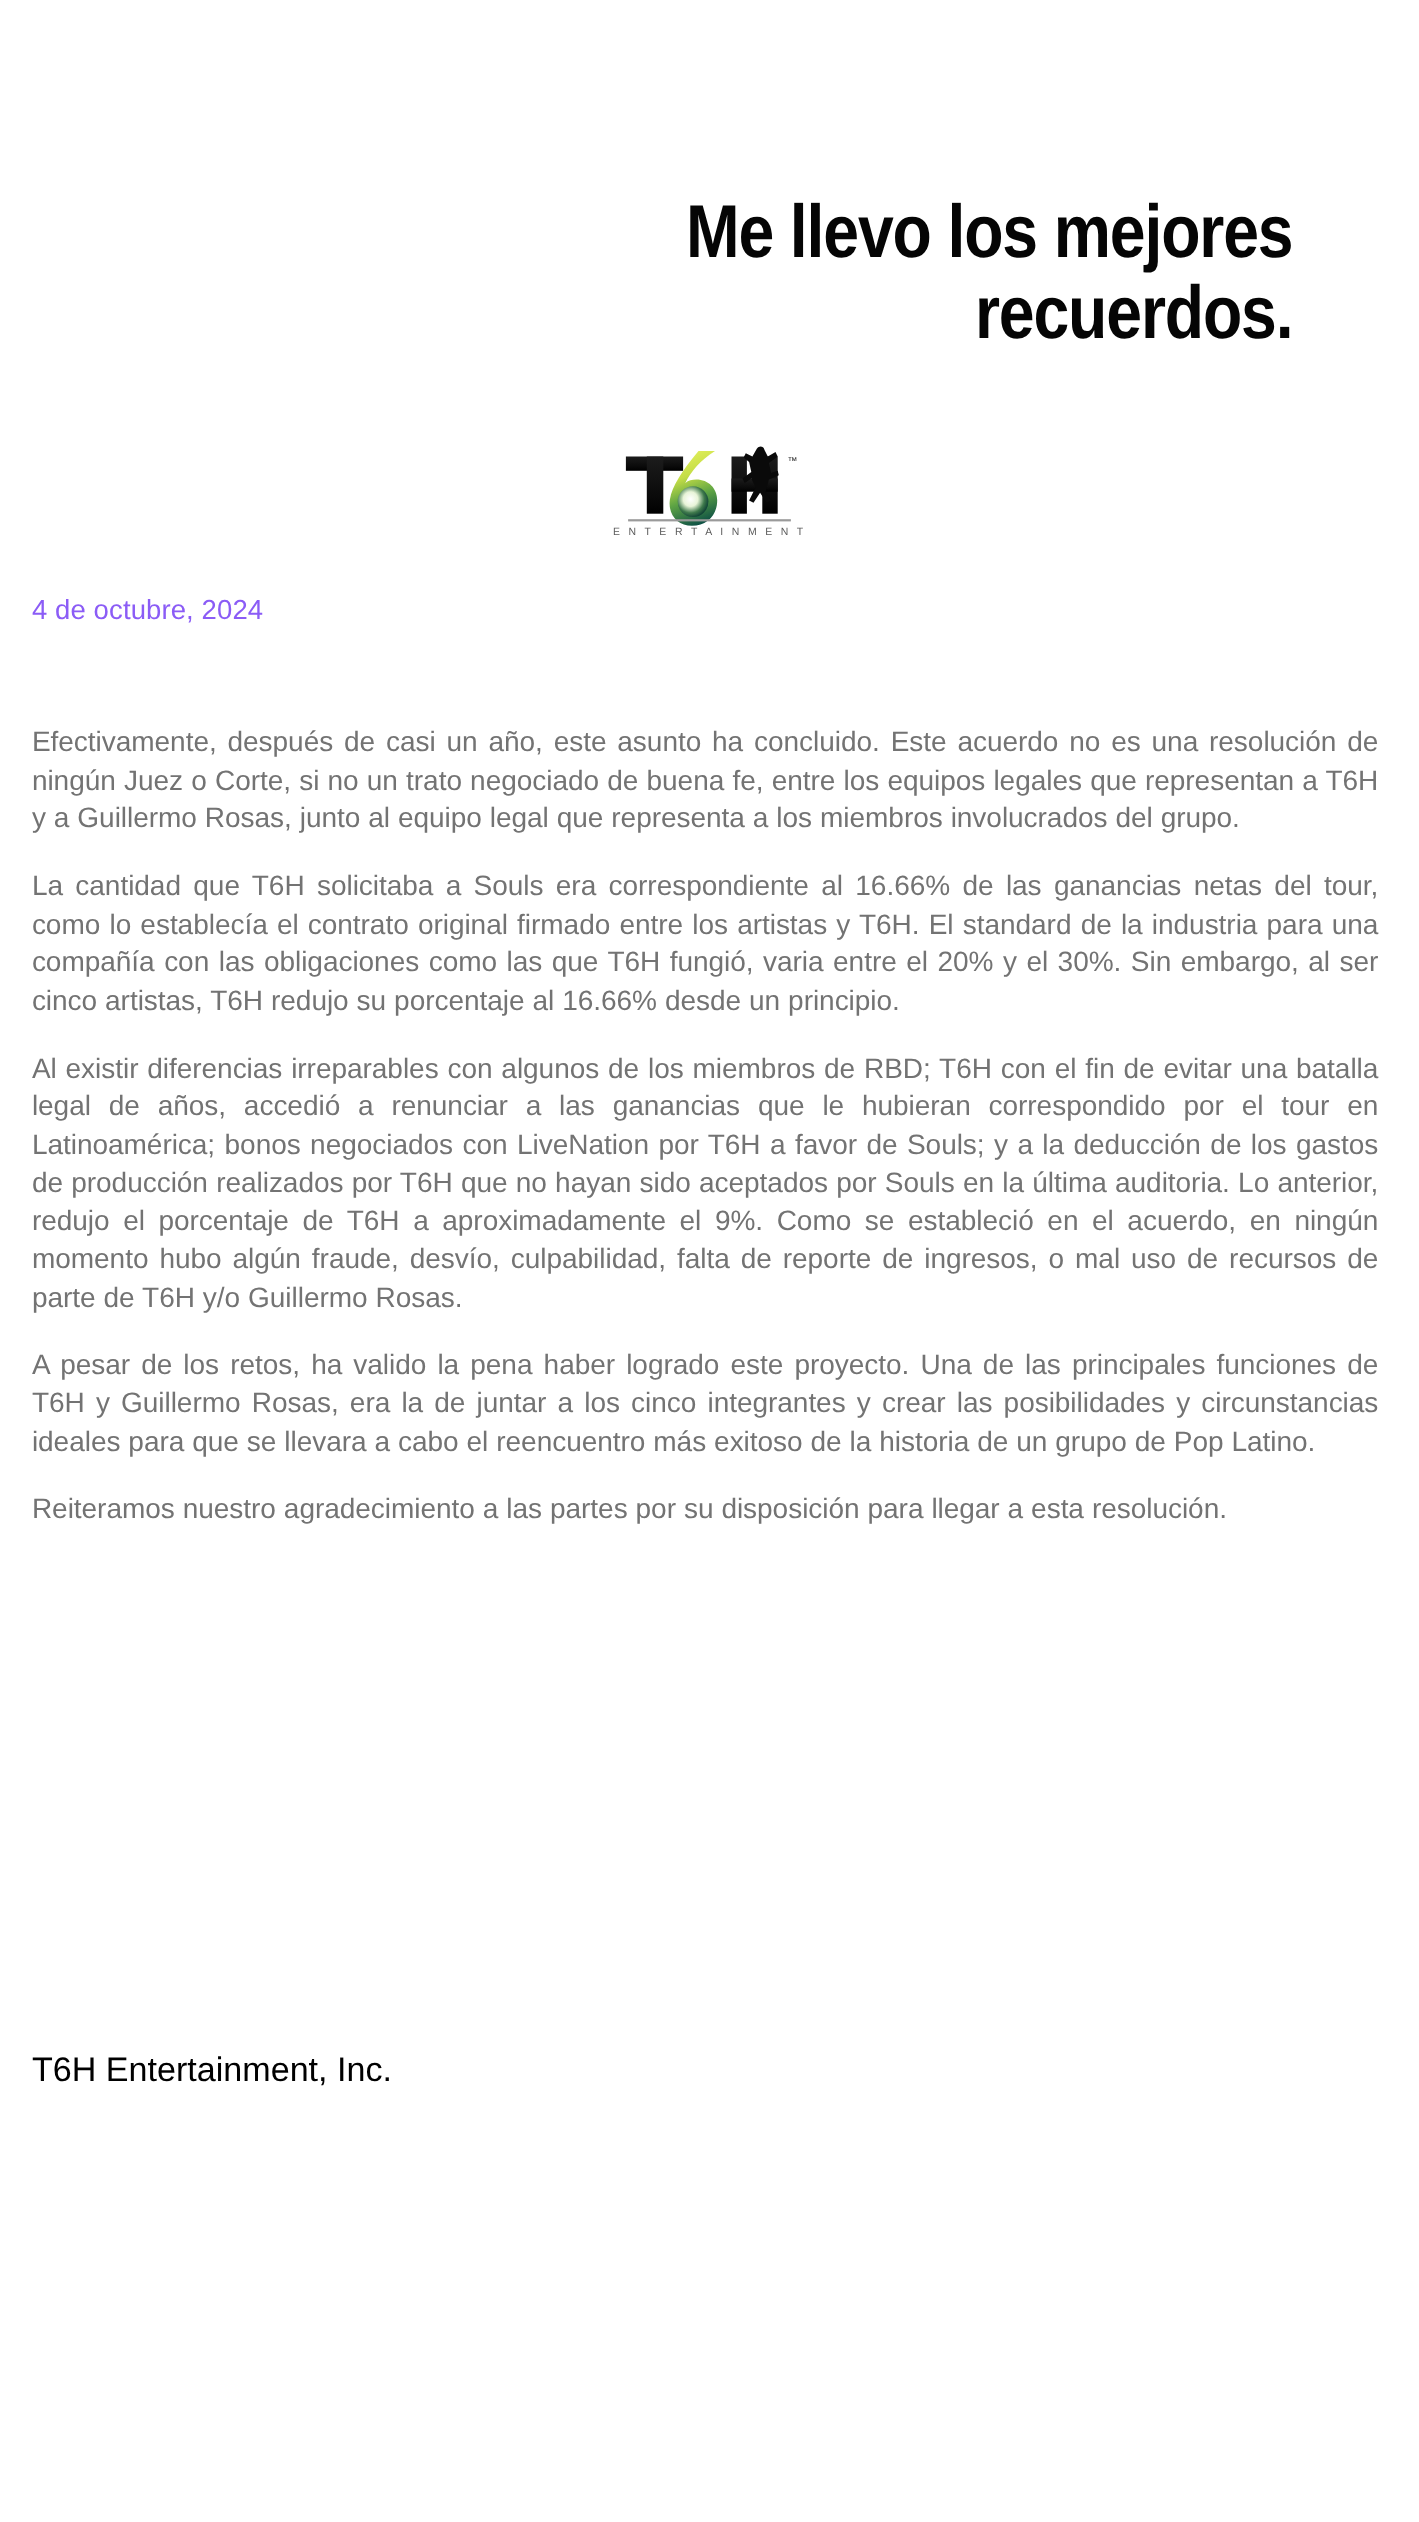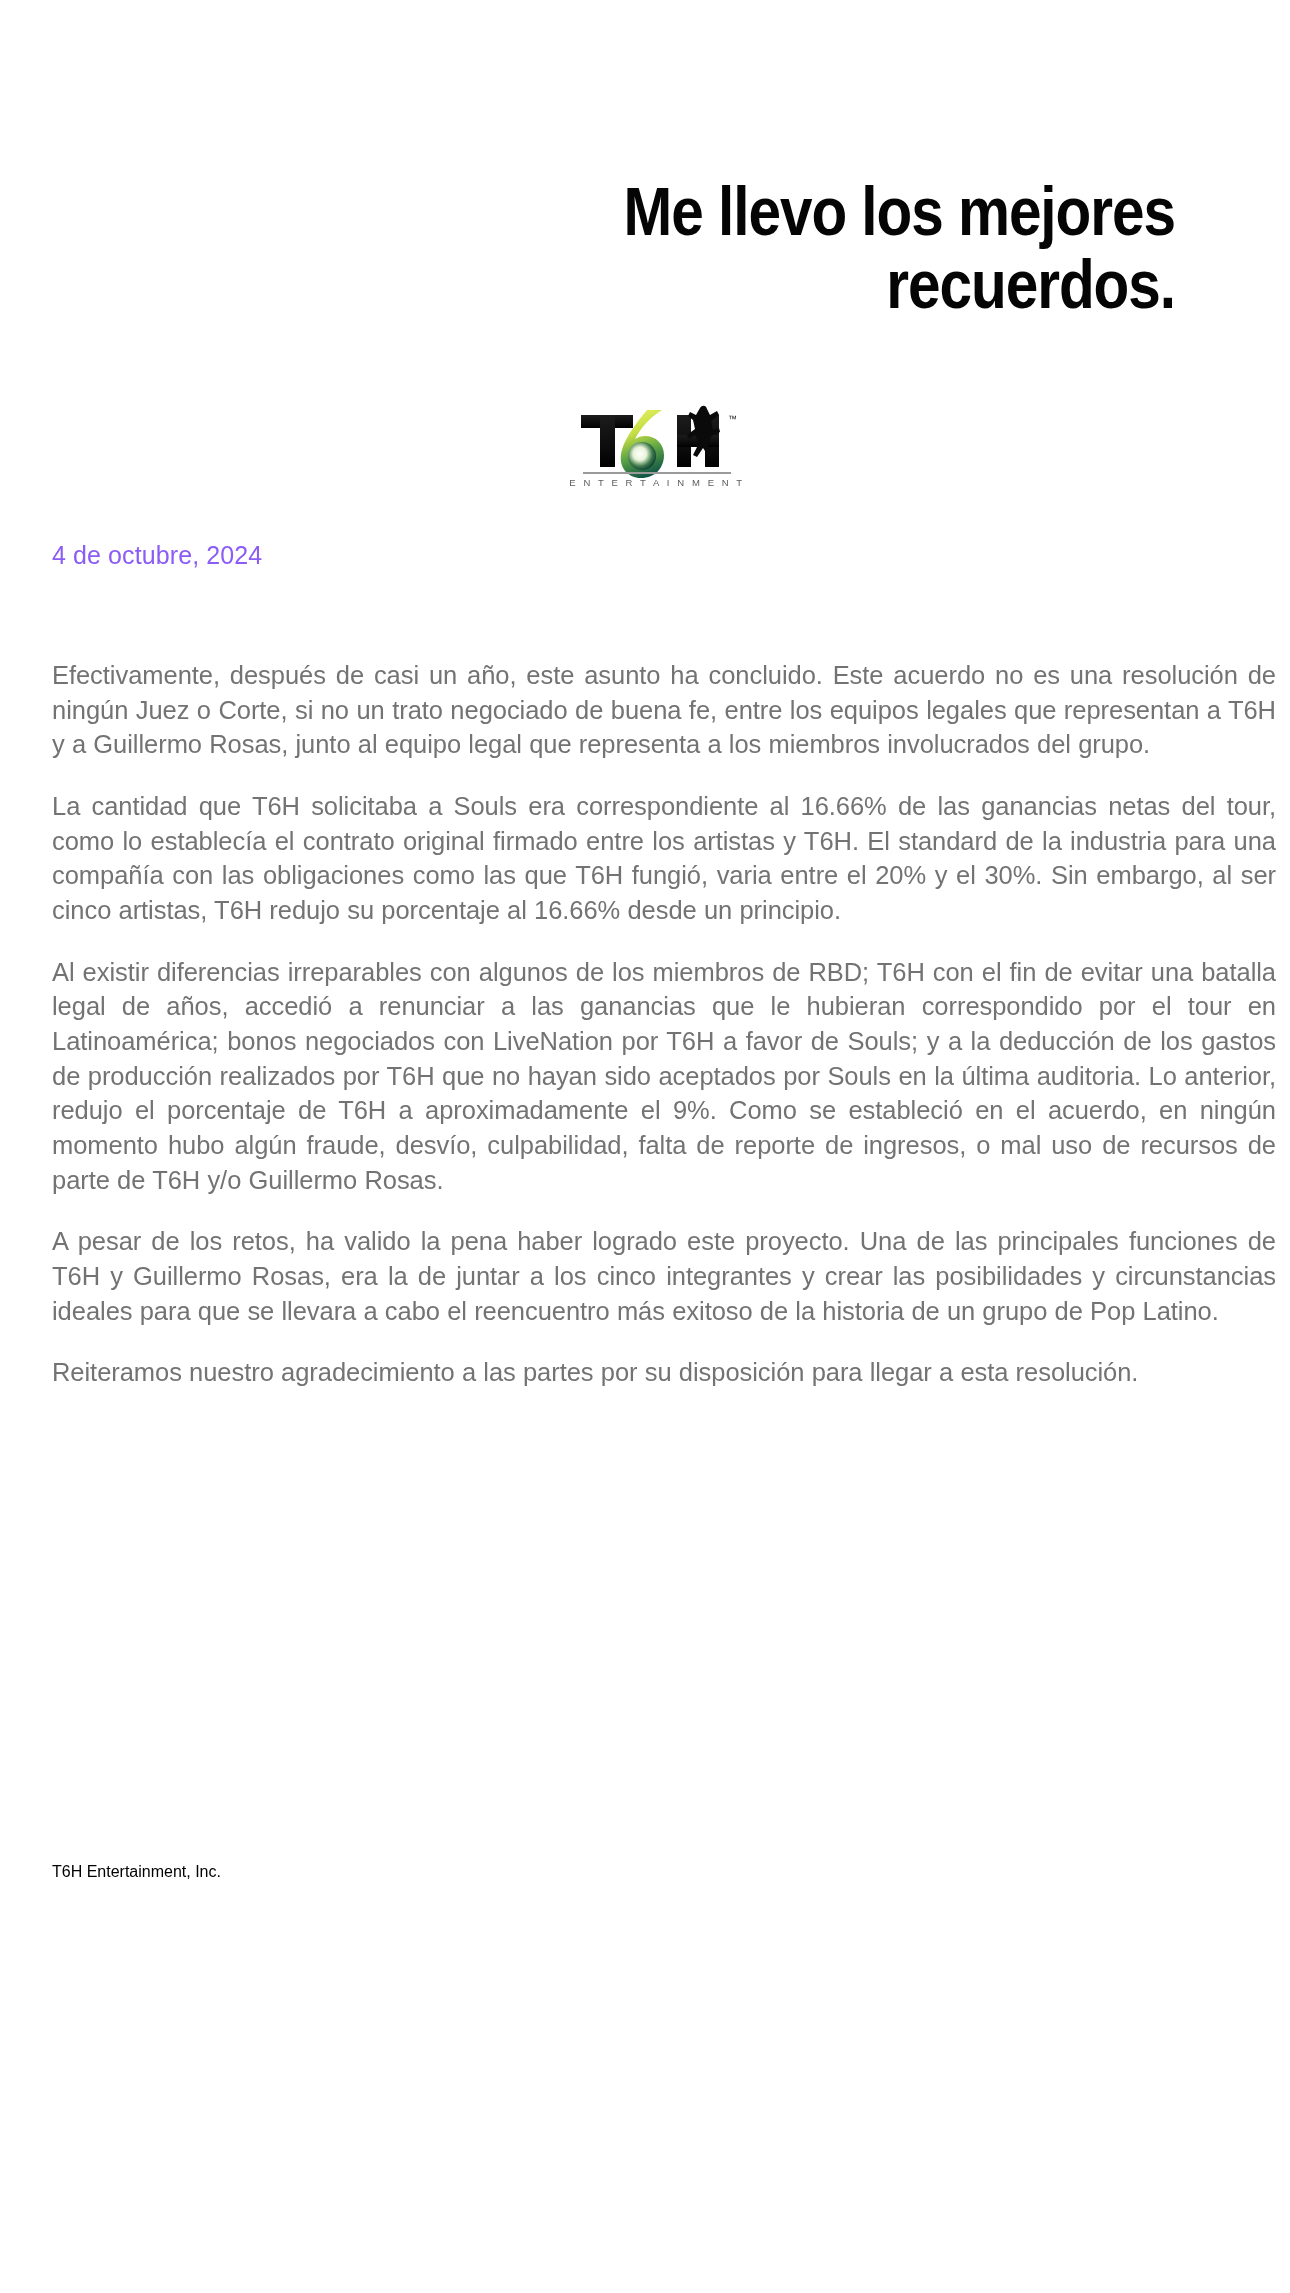--- a/index.html
+++ b/index.html
@@ -13,21 +13,20 @@
     position: relative;
     font-family: "Liberation Sans", sans-serif;
     color: #000000;
     overflow: hidden;
   }
   .page {
     position: absolute;
     inset: 0;
     background: #ffffff;
     padding: 0;
-    margin-left: 23px;
   }
 
   
   .headline-wrap {
     position: absolute;
     top: 175px;
     left: 60px;
     right: 115px;
   }
   .headline {
@@ -83,21 +82,21 @@
     letter-spacing: -0.05px;
     word-spacing: 0.2px;
   }
   .para:last-of-type {
     text-align: left;
   }
   .signature {
     position: absolute;
     top: 1862px;
     left: 29px;
-    font-size: 16px;
+    font-size: 31px;
     line-height: 1.3;
     color: #000;
   }
 </style>
 </head>
 <body>
 
 <div class="page">
 
   <div class="headline-wrap">

